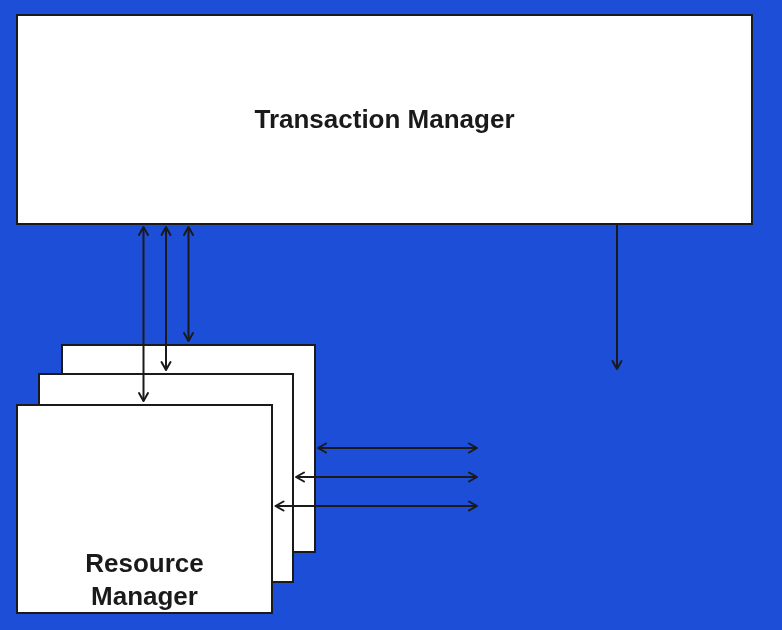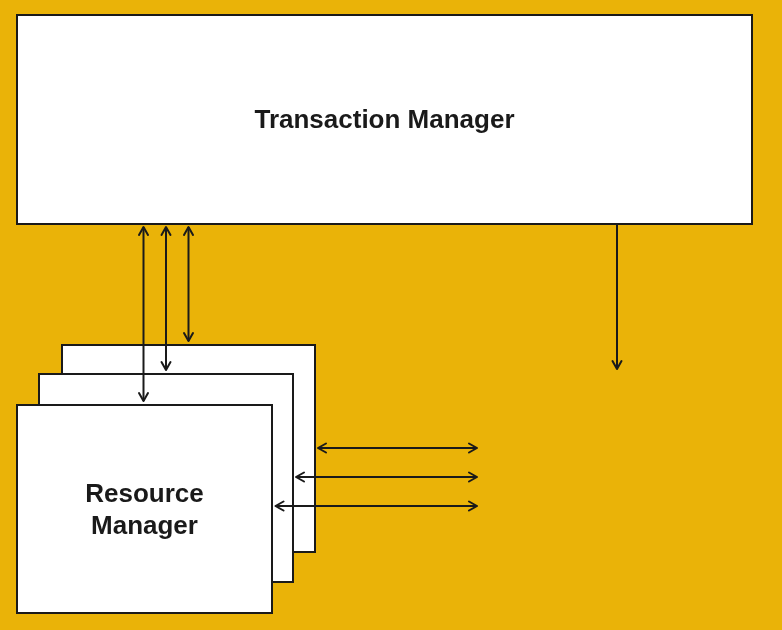--- a/index.html
+++ b/index.html
@@ -4,21 +4,21 @@
 <style>
   html, body {
     margin: 0;
     padding: 0;
     background: #ffffff;
   }
   .canvas {
     position: relative;
     width: 782px;
     height: 630px;
-    background: #eab308;
+    background: #1d4ed8;
     font-family: "Liberation Sans", sans-serif;
     overflow: hidden;
   }
   .box {
     position: absolute;
     box-sizing: border-box;
     background: #ffffff;
     border: 2px solid #1a1a1a;
     display: flex;
     align-items: center;
@@ -29,21 +29,21 @@
     font-weight: 700;
     color: #1a1a1a;
     text-align: center;
     line-height: 1.25;
     white-space: pre-line;
     letter-spacing: 0px;
   }
   .tm    { left: 16px;  top: 14px;  width: 737px; height: 211px; }
   .rm-back  { left: 61px;  top: 344px; width: 255px; height: 209px; }
   .rm-mid   { left: 38px;  top: 373px; width: 256px; height: 210px; }
-  .rm-front { left: 16px;  top: 404px; width: 257px; height: 210px; }
+  .rm-front { left: 16px;  top: 404px; width: 257px; height: 210px; align-items: flex-end; }
   .tc    { left: 479px; top: 372px; width: 274px; height: 242px; }
   svg.arrows {
     position: absolute;
     left: 0; top: 0;
     width: 782px;
     height: 630px;
     pointer-events: none;
   }
   svg.arrows line {
     stroke: #1a1a1a;

